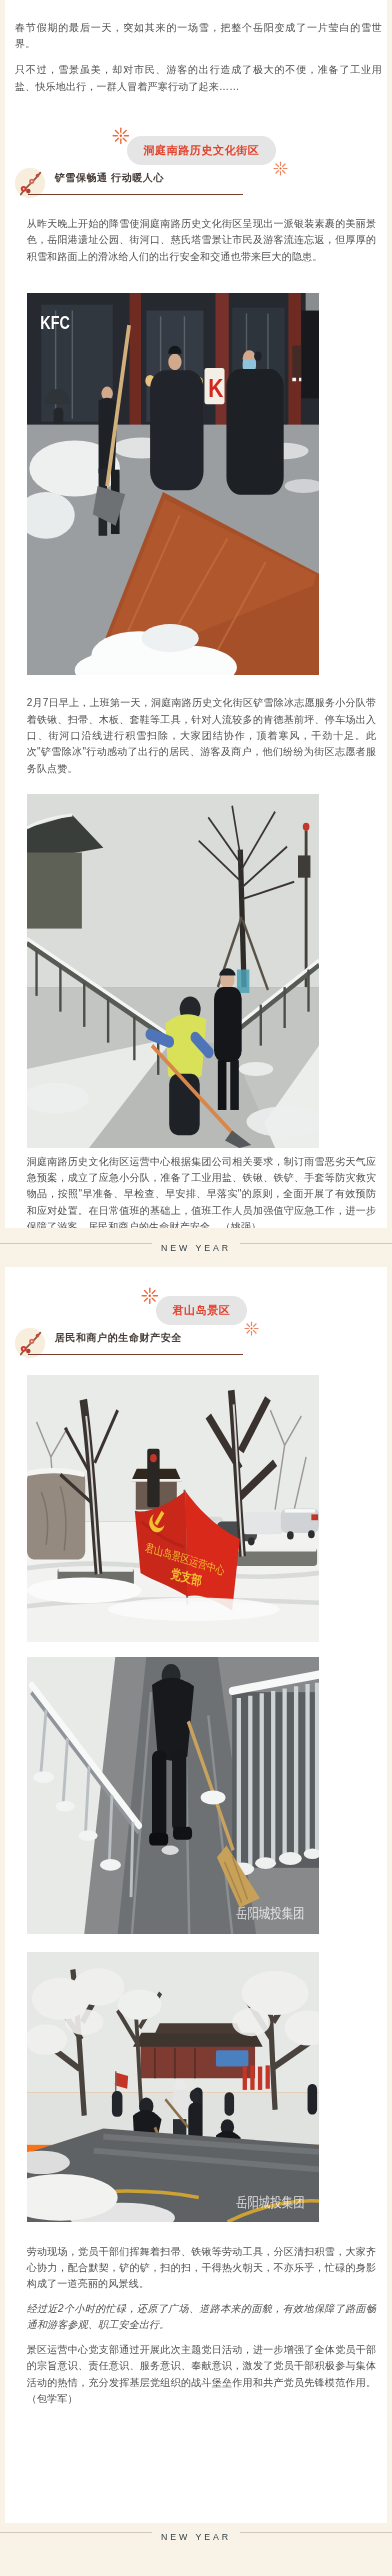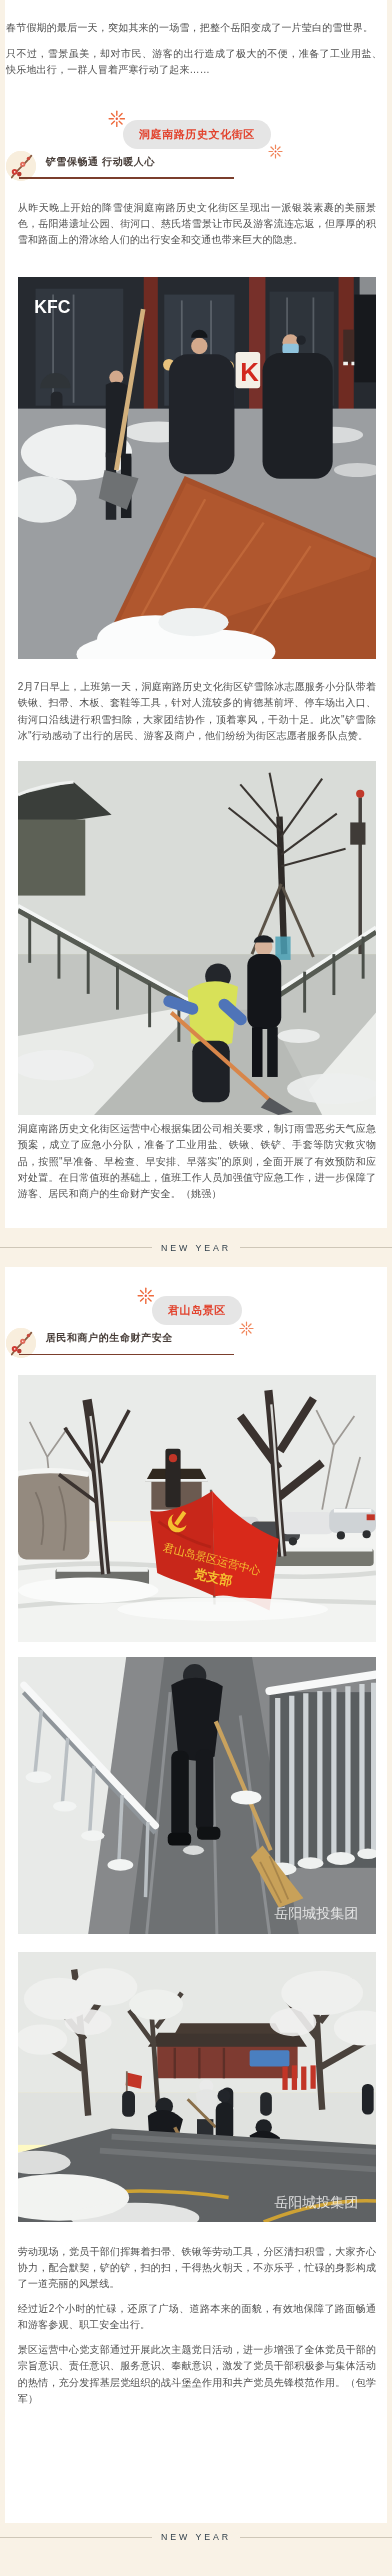--- a/index.html
+++ b/index.html
@@ -6,21 +6,21 @@
   body{
     width:392px;height:2576px;overflow:hidden;
     background:#f9f2e6;
     font-family:"Liberation Sans","DejaVu Sans",sans-serif;
     -webkit-font-smoothing:antialiased;
   }
   .card{
     box-sizing:border-box;
     margin-left:4.7px;margin-right:5.9px;
     width:382px;background:#ffffff;
-    padding-left:13px;padding-right:10.5px;
+    padding-left:22px;padding-right:10.5px;
     overflow:hidden;
   }
   .card-a{height:1228px;}
   .card-b{height:1256px;}
   p.body-text{
     margin:0;font-size:10px;line-height:16.4px;color:#4e4e4e;
     text-align:justify;letter-spacing:0.2px;
   }
   p.intro{margin-left:-11.7px;margin-right:-5.9px;}
   
@@ -45,35 +45,35 @@
   }
   .plum-badge{
     position:absolute;left:-11.7px;top:-1.2px;width:30px;height:30px;
     border-radius:50%;background:#f8eedd;overflow:visible;
   }
   .rule{
     position:absolute;left:1.8px;bottom:0;width:215px;height:1.2px;
     background:#7b3e2c;
   }
   
-  .photo{width:358px;overflow:hidden;background:#fef9c3;}
+  .photo{width:292px;overflow:hidden;background:#f97316;}
   .photo svg{display:block;width:100%;height:100%;}
   .ph1{height:382px;}
   .ph2{height:354px;}
   .ph3{height:267px;}
   .ph4{height:277px;}
   .ph5{height:270px;}
   
   .band{
     box-sizing:border-box;width:392px;background:#f9f2e6;
     display:flex;align-items:center;
   }
   .band-1{height:39px;}
   .band-2{height:53px;align-items:flex-start;padding-top:9.4px;}
-  .ny-row{display:flex;align-items:center;width:100%;}
+  .ny-row{display:flex;width:100%;}
   .ny-line{flex:1;height:0.6px;background:#cfc7b8;}
   .ny-text{
     margin:0 9.4px;font-size:8.8px;letter-spacing:2.9px;color:#2f3e4a;
     font-weight:500;white-space:nowrap;
   }
 </style>
 </head>
 <body>
 
 <div class="card card-a">
@@ -595,21 +595,21 @@
         <ellipse cx="70" cy="420" rx="120" ry="40"></ellipse>
         <ellipse cx="200" cy="455" rx="110" ry="26" opacity="0.9"></ellipse>
         <ellipse cx="30" cy="360" rx="60" ry="20" opacity="0.85"></ellipse>
       </g>
       <text x="438" y="436" font-size="24" fill="#ffffff" opacity="0.78">岳阳城投集团</text>
     </svg>
   </div>
 
   <p class="body-text" style="margin-top:22px;">劳动现场，党员干部们挥舞着扫帚、铁锹等劳动工具，分区清扫积雪，大家齐心协力，配合默契，铲的铲，扫的扫，干得热火朝天，不亦乐乎，忙碌的身影构成了一道亮丽的风景线。</p>
 
-  <p class="body-text" style="margin-top:8.2px;">经过近2个小时的忙碌，还原了广场、道路本来的面貌，有效地保障了路面畅通和游客参观、职工安全出行。</p>
+  <p class="body-text" style="margin-top:8.2px;font-style:italic;">经过近2个小时的忙碌，还原了广场、道路本来的面貌，有效地保障了路面畅通和游客参观、职工安全出行。</p>
 
   <p class="body-text" style="margin-top:8.2px;">景区运营中心党支部通过开展此次主题党日活动，进一步增强了全体党员干部的宗旨意识、责任意识、服务意识、奉献意识，激发了党员干部积极参与集体活动的热情，充分发挥基层党组织的战斗堡垒作用和共产党员先锋模范作用。（包学军）</p>
 </div>
 
 <div class="band band-2">
   <div class="ny-row">
     <span class="ny-line"></span>
     <span class="ny-text">NEW YEAR</span>
     <span class="ny-line"></span>
   </div>

